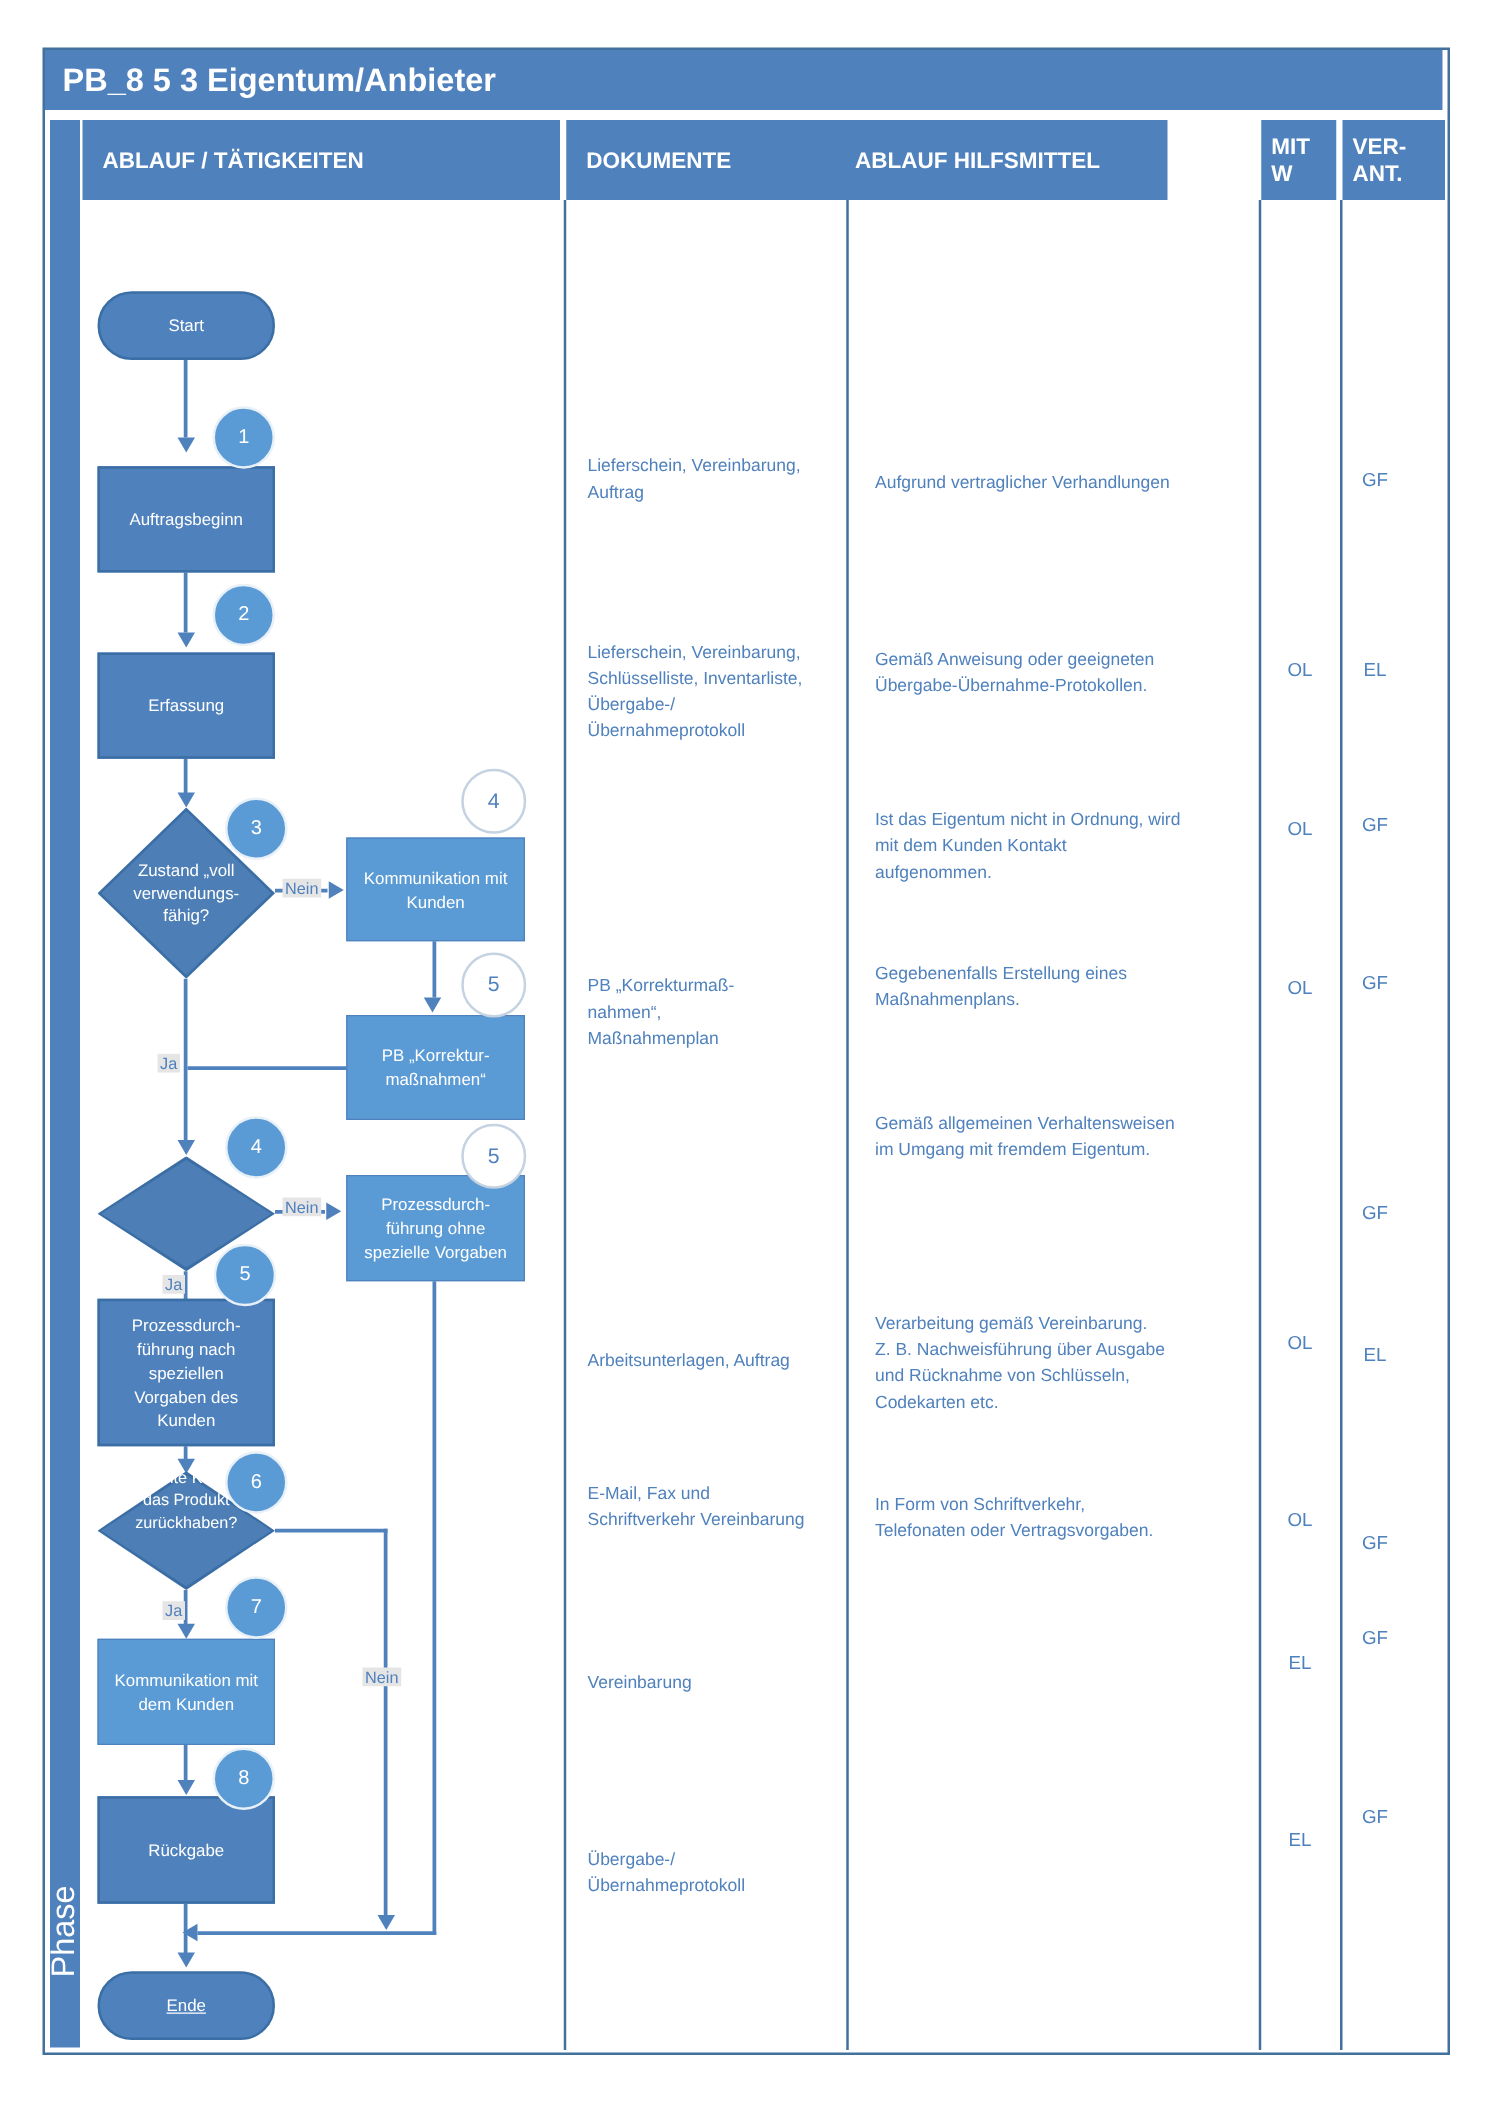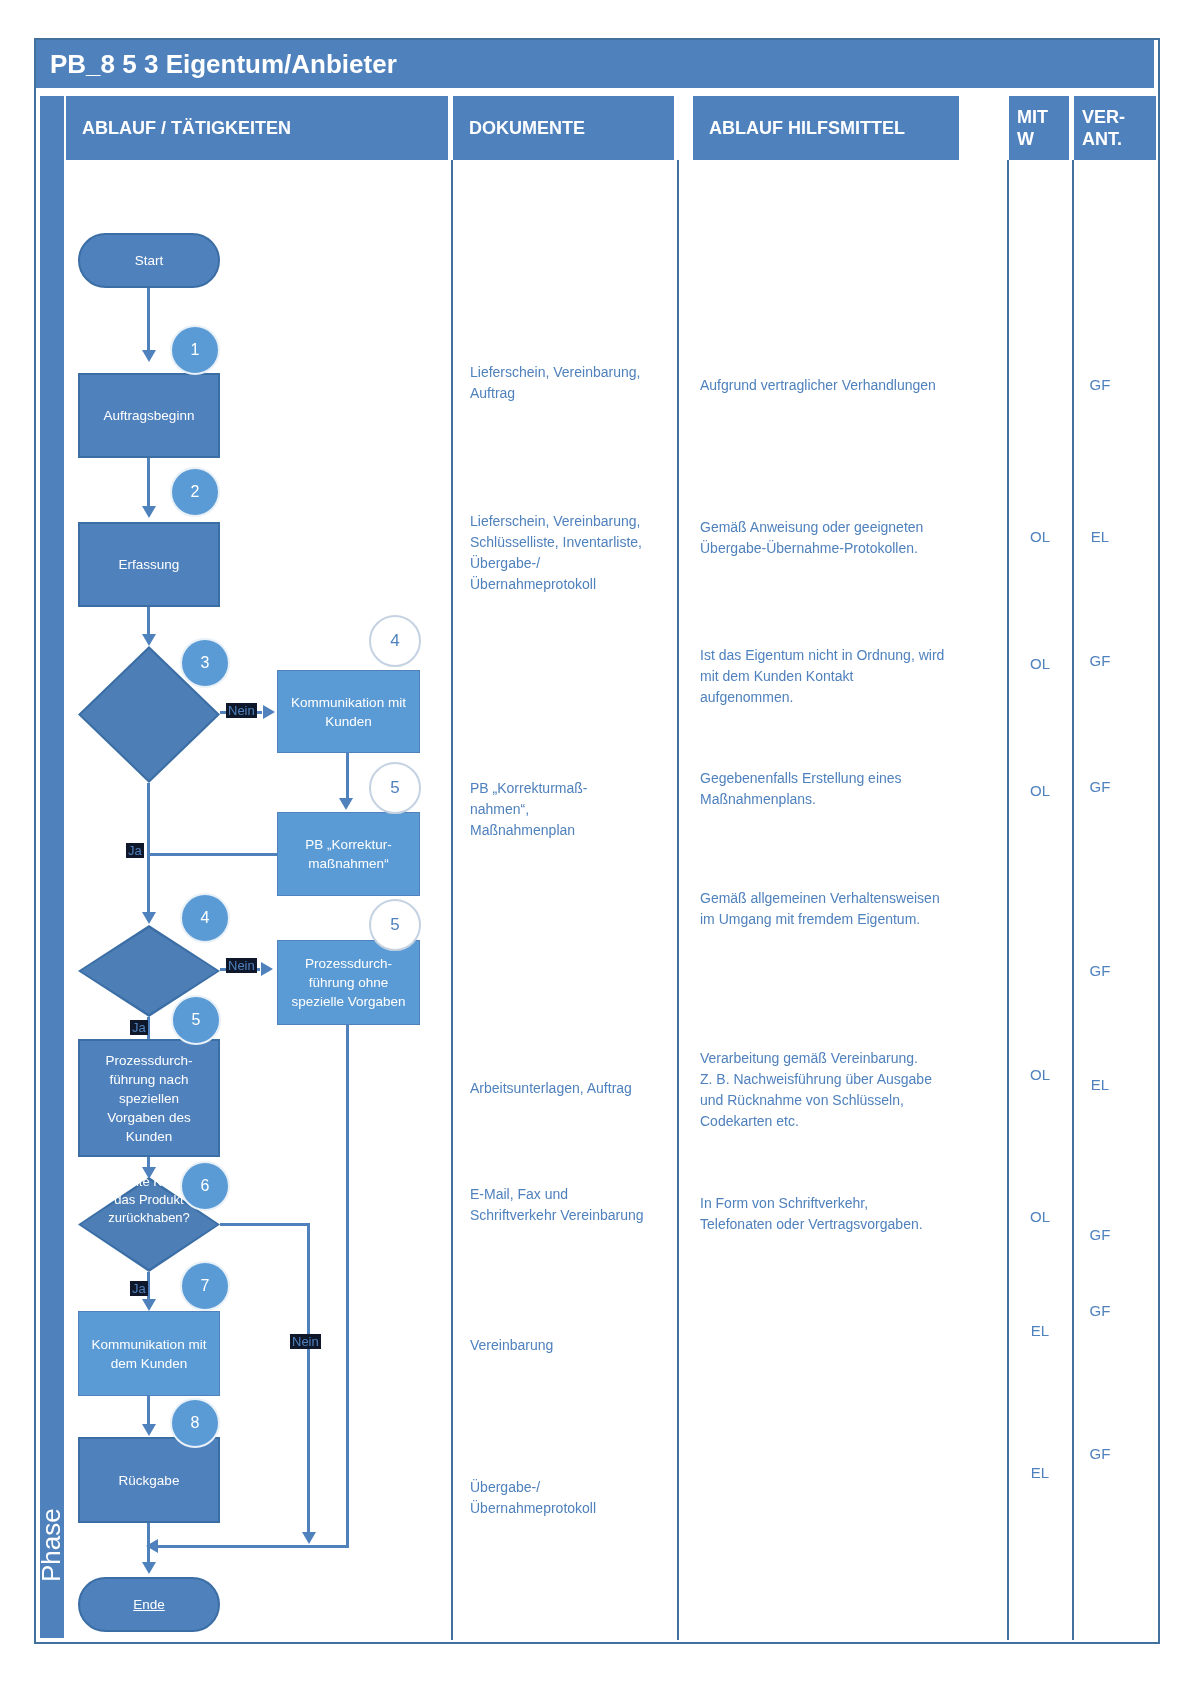--- a/index.html
+++ b/index.html
@@ -31,33 +31,33 @@
   .dia-text{display:flex;align-items:center;justify-content:center;text-align:center;color:#fff;
             font-size:13.5px;line-height:18px;white-space:pre-line;}
   .badge{width:46px;height:46px;border-radius:50%;background:#5b9bd5;border:2px solid #e8f0f8;
          color:#fff;font-size:16px;display:flex;align-items:center;justify-content:center;}
   .badge-o{width:48px;height:48px;border-radius:50%;background:#fff;border:2px solid #c4d2e2;
            color:#4f81bd;font-size:17px;display:flex;align-items:center;justify-content:center;}
   .seg{background:#4f81bd;}
   .ah-d{width:0;height:0;border-left:7px solid transparent;border-right:7px solid transparent;border-top:12px solid #4f81bd;}
   .ah-r{width:0;height:0;border-top:7px solid transparent;border-bottom:7px solid transparent;border-left:12px solid #4f81bd;}
   .ah-l{width:0;height:0;border-top:7px solid transparent;border-bottom:7px solid transparent;border-right:12px solid #4f81bd;}
-  .branch{color:#4f81bd;font-size:13px;background:#0f172a;padding:0 2px;}
+  .branch{color:#4f81bd;font-size:13px;background:#e5e5e5;padding:0 2px;}
 </style>
 </head>
 <body>
 
 <div id="page">
   <div class="abs" id="frame"></div>
 
   <div class="abs" id="titlebar">PB_8 5 3 Eigentum/Anbieter</div>
 
   <div class="abs hcell" style="left:66px;width:382px;">ABLAUF / TÄTIGKEITEN</div>
   <div class="abs hcell" style="left:453px;width:221px;">DOKUMENTE</div>
-  <div class="abs hcell" style="left:693px;width:266px;">ABLAUF HILFSMITTEL</div>
+  <div class="abs hcell" style="left:668px;width:266px;">ABLAUF HILFSMITTEL</div>
   <div class="abs hcell" style="left:1009px;width:60px;padding-left:8px;">MIT
 W</div>
   <div class="abs hcell" style="left:1074px;width:82px;padding-left:8px;">VER-
 ANT.</div>
 
   <div class="abs" id="phasecol"></div>
   <div class="abs" id="phaselabel">Phase</div>
 
   <div class="abs vline" style="left:451px;"></div>
   <div class="abs vline" style="left:677px;"></div>
@@ -116,20 +116,23 @@
   <div class="abs branch" style="left:130px;top:1281px;">Ja</div>
 
   <div class="abs node pill" style="left:78px;top:233px;width:142px;height:55px;">Start</div>
 
   <div class="abs node" style="left:78px;top:373px;width:142px;height:85px;">Auftragsbeginn</div>
 
   <div class="abs node" style="left:78px;top:522px;width:142px;height:85px;">Erfassung</div>
 
   <div class="abs diamond dia-o" style="left:78px;top:646px;width:142px;height:137px;"></div>
   <div class="abs diamond dia-i" style="left:81px;top:649px;width:136px;height:131px;"></div>
+  <div class="abs dia-text" style="left:78px;top:646px;width:142px;height:137px;">Zustand „voll
+verwendungs-
+fähig?</div>
 
   <div class="abs node light" style="left:277px;top:670px;width:143px;height:83px;">Kommunikation mit
 Kunden</div>
 
   <div class="abs node light" style="left:277px;top:812px;width:143px;height:84px;">PB „Korrektur-
 maßnahmen“</div>
 
   <div class="abs diamond dia-o" style="left:78px;top:925px;width:142px;height:92px;"></div>
   <div class="abs diamond dia-i" style="left:81px;top:928px;width:136px;height:86px;"></div>
 

